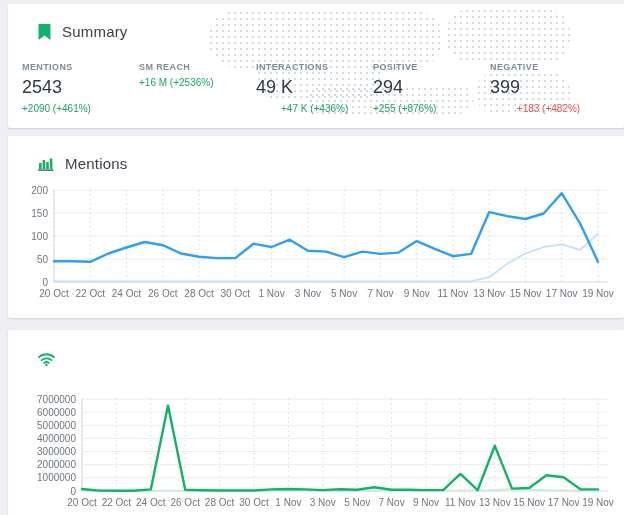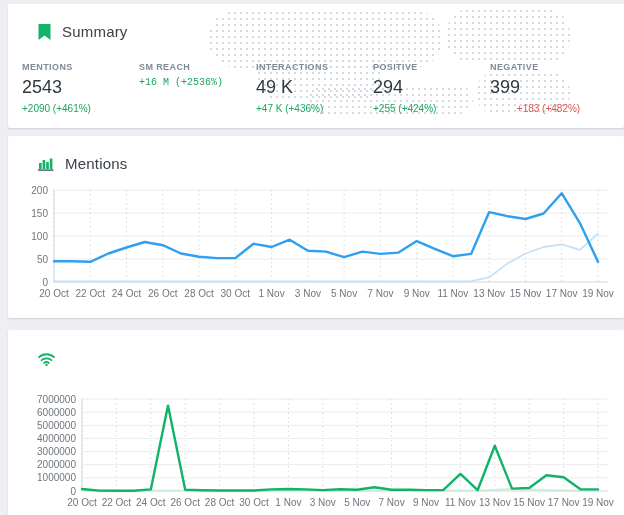--- a/index.html
+++ b/index.html
@@ -74,31 +74,31 @@
   </div>
 
   <div class="metrics">
     <div class="metric">
       <div class="metric-label">MENTIONS</div>
       <div class="metric-value">2543</div>
       <div class="metric-delta" style="color: rgb(28, 165, 97);">+2090 (+461%)</div>
     </div>
     <div class="metric">
       <div class="metric-label">SM REACH</div>
-      <div class="metric-delta" style="color: rgb(28, 165, 97); font-family: Liberation Mono, monospace;">+16 M (+2536%)</div>
+      <div class="metric-delta" style="color: rgb(28, 165, 97);">+16 M (+2536%)</div>
     </div>
     <div class="metric">
       <div class="metric-label">INTERACTIONS</div>
       <div class="metric-value">49 K</div>
-      <div class="metric-delta" style="color: rgb(28, 165, 97);">+47 K (+436%)</div>
+      <div class="metric-delta" style="color: rgb(28, 165, 97); margin-left: 25px;">+47 K (+436%)</div>
     </div>
     <div class="metric">
       <div class="metric-label">POSITIVE</div>
       <div class="metric-value">294</div>
-      <div class="metric-delta" style="color: rgb(28, 165, 97);">+255 (+424%)</div>
+      <div class="metric-delta" style="color: rgb(28, 165, 97);">+255 (+876%)</div>
     </div>
     <div class="metric">
       <div class="metric-label">NEGATIVE</div>
       <div class="metric-value">399</div>
       <div class="metric-delta" style="color: rgb(224, 81, 78); text-align: center;">+183 (+482%)</div>
     </div>
   </div>
 </div>
 
 <div class="card" id="mentions-card">

